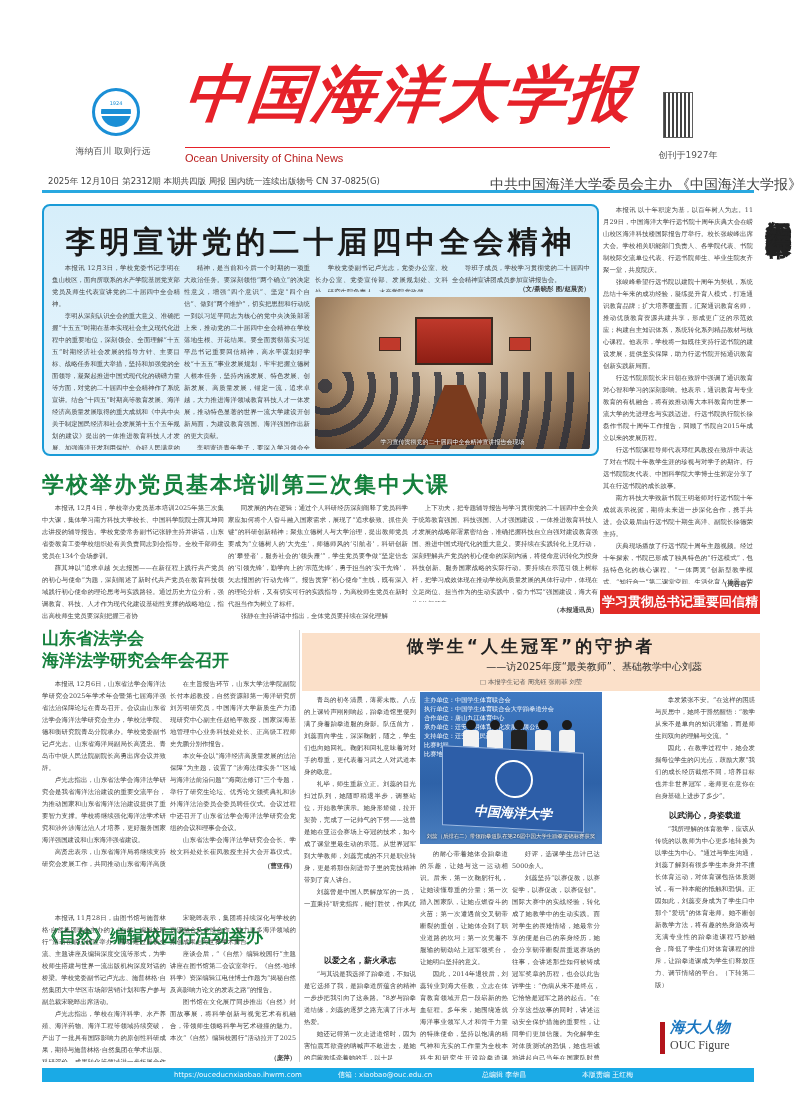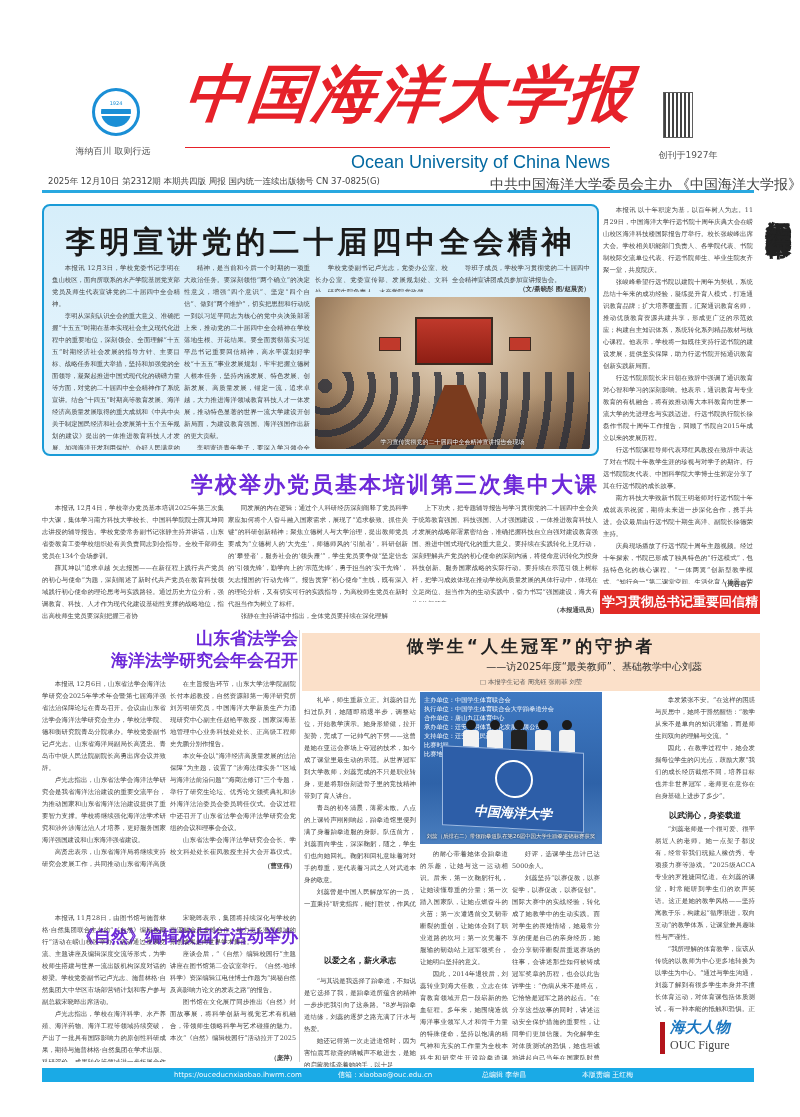--- a/index.html
+++ b/index.html
@@ -7,21 +7,21 @@
   body { font-family: "DejaVu Serif", "Liberation Serif", serif; color: #333; position: relative; }
   .abs { position: absolute; }
 
   
   .logo-circle { left: 92px; top: 88px; width: 48px; height: 48px; border-radius: 50%; background: #fff; border: 3px solid #1a8fd6; }
   .logo-circle .inner { position:absolute; left:6px; top:6px; width:30px; height:30px; border-radius:50%; background: linear-gradient(#ffffff 0%, #ffffff 40%, #1a8fd6 41%, #1a8fd6 55%, #fff 56%, #fff 62%, #1a8fd6 63%, #1a8fd6 100%); }
   .logo-circle .yr { position:absolute; left:0; right:0; top:9px; font-size:5px; text-align:center; color:#1a8fd6; font-family:"DejaVu Sans", sans-serif; }
   .motto { left: 48px; top: 145px; width: 130px; text-align: center; font-size: 9px; color: #555; font-family: "DejaVu Sans", sans-serif; }
   .masthead-title { left: 120px; top: 52px; width: 300px; font-size: 62px; font-weight: bold; color: #e62129; letter-spacing: 2px; font-family: "DejaVu Serif", serif; font-style: italic; transform: skewX(-6deg); white-space: nowrap; }
   .masthead-rule { left: 120px; top: 147px; width: 286px; height: 1px; background: #e62129; }
-  .masthead-en { left: 120px; top: 152px; width: 286px; text-align: right; font-size: 18px; color: #0369a1; font-family: "Liberation Sans", sans-serif; }
+  .masthead-en { left: 120px; top: 152px; width: 286px; text-align: left; font-size: 11px; color: #b91c1c; font-family: "Liberation Sans", sans-serif; }
   .qr { left: 663px; top: 92px; width: 30px; height: 46px; border: 1px solid #444; background:
       repeating-linear-gradient(90deg, #222 0 2px, #fff 2px 4px),
       #fff; opacity: .85; }
   .founded { left: 633px; top: 149px; width: 110px; text-align: center; font-size: 9px; color: #555; font-family: "DejaVu Sans", sans-serif; }
   .infobar-left { left: 48px; top: 176px; font-size: 8.5px; color: #444; font-family: "DejaVu Sans", sans-serif; white-space: nowrap; }
   .infobar-right { left: 490px; top: 176px; width: 260px; text-align: right; font-size: 14px; color: #444; font-family: Liberation Sans, sans-serif; white-space: nowrap; }
   .blue-rule { left: 42px; top: 190px; width: 712px; height: 3px; background: #29a8e0; }
 
   
   .lead-box { left: 42px; top: 204px; width: 557px; height: 252px; border: 2.5px solid #1a9bd7; border-radius: 8px; background: linear-gradient(180deg, #d6eefa 0%, #eaf6fd 100%); }
@@ -38,21 +38,21 @@
   .photo-meeting .people { position:absolute; left:0; right:0; top:75px; height:77px;
      background: repeating-radial-gradient(circle at 10px 14px, #2b2f3a 0 7px, transparent 7px 22px); opacity:.8; }
   .photo-caption { left: 315px; top: 438px; width: 275px; text-align: center; font-size: 6px; color: #fff; font-family: "DejaVu Sans", sans-serif; text-shadow: 0 0 2px #000; }
 
   
   .right-col-text { left: 603px; top: 204px; width: 150px; height: 415px; }
   .vertical-title { left: 758px; top: 200px; width: 36px; font-size: 26px; line-height: 30px; font-weight: bold; color: #222; writing-mode: vertical-rl; font-family: "DejaVu Serif", serif; letter-spacing: 1px; }
   .red-banner { left: 600px; top: 590px; width: 160px; height: 24px; background: #e12a25; color: #fff; font-size: 13px; font-weight: bold; text-align: center; line-height: 24px; font-family: "DejaVu Sans", sans-serif; }
 
   
-  .h2 { font-weight: bold; color: #6d28d9; font-family: "DejaVu Serif", serif; text-align: right; }
+  .h2 { font-weight: bold; color: #15803d; font-family: "DejaVu Serif", serif; text-align: left; }
   .train-title { left: 42px; top: 470px; width: 557px; font-size: 22px; letter-spacing: 2px; }
 
   
   .law-title { left: 42px; top: 627px; width: 256px; font-size: 17px; line-height: 22px; }
   .nature-title { left: 42px; top: 885px; width: 256px; font-size: 17px; margin-top: 40px; }
   .vdivider { background: #ccc; width: 1px; }
 
   
   .feature-banner { left: 302px; top: 633px; width: 458px; height: 58px; background: #fbe0c9; }
   .feature-title { left: 302px; top: 635px; width: 458px; text-align: center; font-size: 17px; font-weight: bold; color: #222; letter-spacing: 3px; font-family: "DejaVu Sans", sans-serif; }
@@ -177,26 +177,26 @@
 <div class="abs col-text" style="left:170px;top:1052px;width:126px;text-align:right;font-weight:bold;">（庞萍）</div>
 
 <div class="abs vdivider" style="left:299px;top:630px;height:432px;"></div>
 
 <div class="abs feature-banner"></div>
 <h2 class="abs feature-title">做学生“人生冠军”的守护者</h2>
 <div class="abs feature-sub">——访2025年度“最美教师”、基础教学中心刘蕊</div>
 <div class="abs feature-byline">□ 本报学生记者  周兆钰  张雨菲  刘莹</div>
 
 <div class="abs col-text" style="left:304px;top:694px;width:112px;height:216px;">
+  <p>青岛的初冬清晨，薄雾未散。八点的上课铃声刚刚响起，跆拳道馆里便列满了身着跆拳道服的身影。队伍前方，刘蕊面向学生，深深鞠躬，随之，学生们也向她回礼。鞠躬和回礼意味着对对手的尊重，更代表着习武之人对武道本身的敬意。</p>
   <p>礼毕，师生重新立正。刘蕊的目光扫过队列，她随即稍退半步，调整站位，开始教学演示。她身形矫健，拉开架势，完成了一记帅气的下劈——这曾是她在亚运会赛场上夺冠的技术，如今成了课堂里最生动的示范。从世界冠军到大学教师，刘蕊完成的不只是职业转身，更是将那份刻进骨子里的竞技精神带到了育人讲台。</p>
-  <p>青岛的初冬清晨，薄雾未散。八点的上课铃声刚刚响起，跆拳道馆里便列满了身着跆拳道服的身影。队伍前方，刘蕊面向学生，深深鞠躬，随之，学生们也向她回礼。鞠躬和回礼意味着对对手的尊重，更代表着习武之人对武道本身的敬意。</p>
   <p>刘蕊曾是中国人民解放军的一员，一直秉持“听党指挥，能打胜仗，作风优良”的军人信念。作为国家队主力运动员，被授予国际级运动健将。从亚运会冠军、世界青年锦标赛冠军到国家级裁判，刘蕊的职业生涯始终围绕着跆拳道。但对她而言，2025年获得“最美教师”称号的意义，不亚于她竞技生涯中任何一块金牌。作为学校跆拳道专业教师兼校队教练，她主讲的课程被评为山东省一流本科课程，教学评估两次获“优秀”，带领学生在国家级赛事中屡获佳绩。更让她自豪的是，今年在校队5名毕业生中，3人成功保研——数字背后，是她将竞技精神转化为育人智慧的证明。</p>
 </div>
 <div class="abs subhead" style="left:304px;top:955px;width:112px;">以爱之名，薪火承志</div>
-<div class="abs col-text" style="left:304px;top:968px;width:112px;height:92px;margin-top:7px;">
+<div class="abs col-text" style="left:304px;top:968px;width:112px;height:92px;">
   <p>“与其说是我选择了跆拳道，不如说是它选择了我，是跆拳道所蕴含的精神一步步把我引向了这条路。”8岁与跆拳道结缘，刘蕊的逐梦之路充满了汗水与热爱。</p>
   <p>她还记得第一次走进道馆时，因为害怕震耳欲聋的呐喊声不敢进去，是她的启蒙教练牵着她的手，以十足</p>
 </div>
 
 <div class="abs photo-tkd">
   <div class="sign" style="top:4px;">主办单位：中国学生体育联合会</div>
   <div class="sign" style="top:13px;">执行单位：中国学生体育联合会大学跆拳道分会</div>
   <div class="sign" style="top:22px;">合作单位：唐山九江体育中心</div>
   <div class="sign" style="top:31px;">承办单位：迁安市明体育文化发展有限公司</div>
   <div class="sign" style="top:40px;">支持单位：迁安市人民政府</div>
@@ -228,21 +228,20 @@
   <p>刘蕊坚持“以赛促教，以赛促学，以赛促改，以赛促创”。国际大赛中的实战经验，转化成了她教学中的生动实践。面对学生的畏难情绪，她最常分享的便是自己的亲身经历，她会分享韧带断裂后重返赛场的往事，会讲述那些如何被铸成冠军奖章的历程，也会以此告诉学生：“伤病从来不是终点，它恰恰是冠军之路的起点。”在分享这些故事的同时，讲述运动安全保护措施的重要性，让同学们更加信服。为化解学生对体质测试的恐惧，她也坦诚地讲起自己当年在国家队时曾害怕跑步的过往，用真诚拉近距离。</p>
   <p>然而，从聚光灯下的竞技赛场，转向三尺讲台，这条转型之路并非一蹴而就。刘蕊很快发现，如何将曾经上千锤百炼形成的“肌肉记忆”，转化为学生们能听懂、学会的语言与体系，是比赢得一场比赛更具挑战性的课题。起初她不由自主地在一旁干着急，恨不得把一身本领瞬间全部教给学生。“然而，这份急躁，反倒给学生带来了不小的压力，他们也害怕做得不好而</p>
 </div>
 <div class="abs col-text" style="left:655px;top:694px;width:100px;height:110px;">
   <p>拿发紧张不安。”在这样的困惑与反思中，她终于豁然醒悟：“教学从来不是单向的知识灌输，而是师生间双向的理解与交流。”</p>
   <p>因此，在教学过程中，她会发掘每位学生的闪光点，鼓励大家“我们的成长经历截然不同，培养目标也并非世界冠军，老师更在意你在自身基础上进步了多少”。</p>
   <p>从此，刘蕊真正站在学生视角理解恐惧，欣赏努力，完成了从“教练”到“教师”的心态蜕变。她坦言：“这是我职业生涯中最重要的一课。”</p>
 </div>
 <div class="abs subhead" style="left:655px;top:810px;width:100px;">以武润心，身姿载道</div>
 <div class="abs col-text" style="left:655px;top:823px;width:100px;height:190px;">
-  <p>“刘蕊老师是一个很可爱、很平易近人的老师。她一点架子都没有，经常带我们玩贴人橡仿秀、专项接力赛等游戏。”2025级ACCA专业的罗雅婕回忆道。在刘蕊的课堂，时常能听到学生们的欢声笑语。这正是她的教学风格——坚持寓教于乐，构建起“循序渐进，双向互动”的教学体系，让课堂兼具趣味性与严谨性。</p>
   <p>“我所理解的体育教学，应该从传统的以教师为中心更多地转换为以学生为中心。”通过与学生沟通，刘蕊了解到有很多学生本身并不擅长体育运动，对体育课包括体质测试，有一种本能的抵触和恐惧。正因如此，刘蕊变身成为了学生口中那个“爱玩”的体育老师。她不断创新教学方法，将有趣的热身游戏与充满专业性的跆拳道课程巧妙融合，降低了学生们对体育课程的排斥，让跆拳道课成为学生们释放压力、调节情绪的平台。（下转第二版）</p>
 </div>
 <div class="abs col-text" style="left:604px;top:848px;width:48px;height:212px;"></div>
 
 <div class="abs ouc-figure">
   <div class="bar"></div>
   <div class="cn">海大人物</div>
   <div class="en">OUC Figure</div>
 </div>
 

